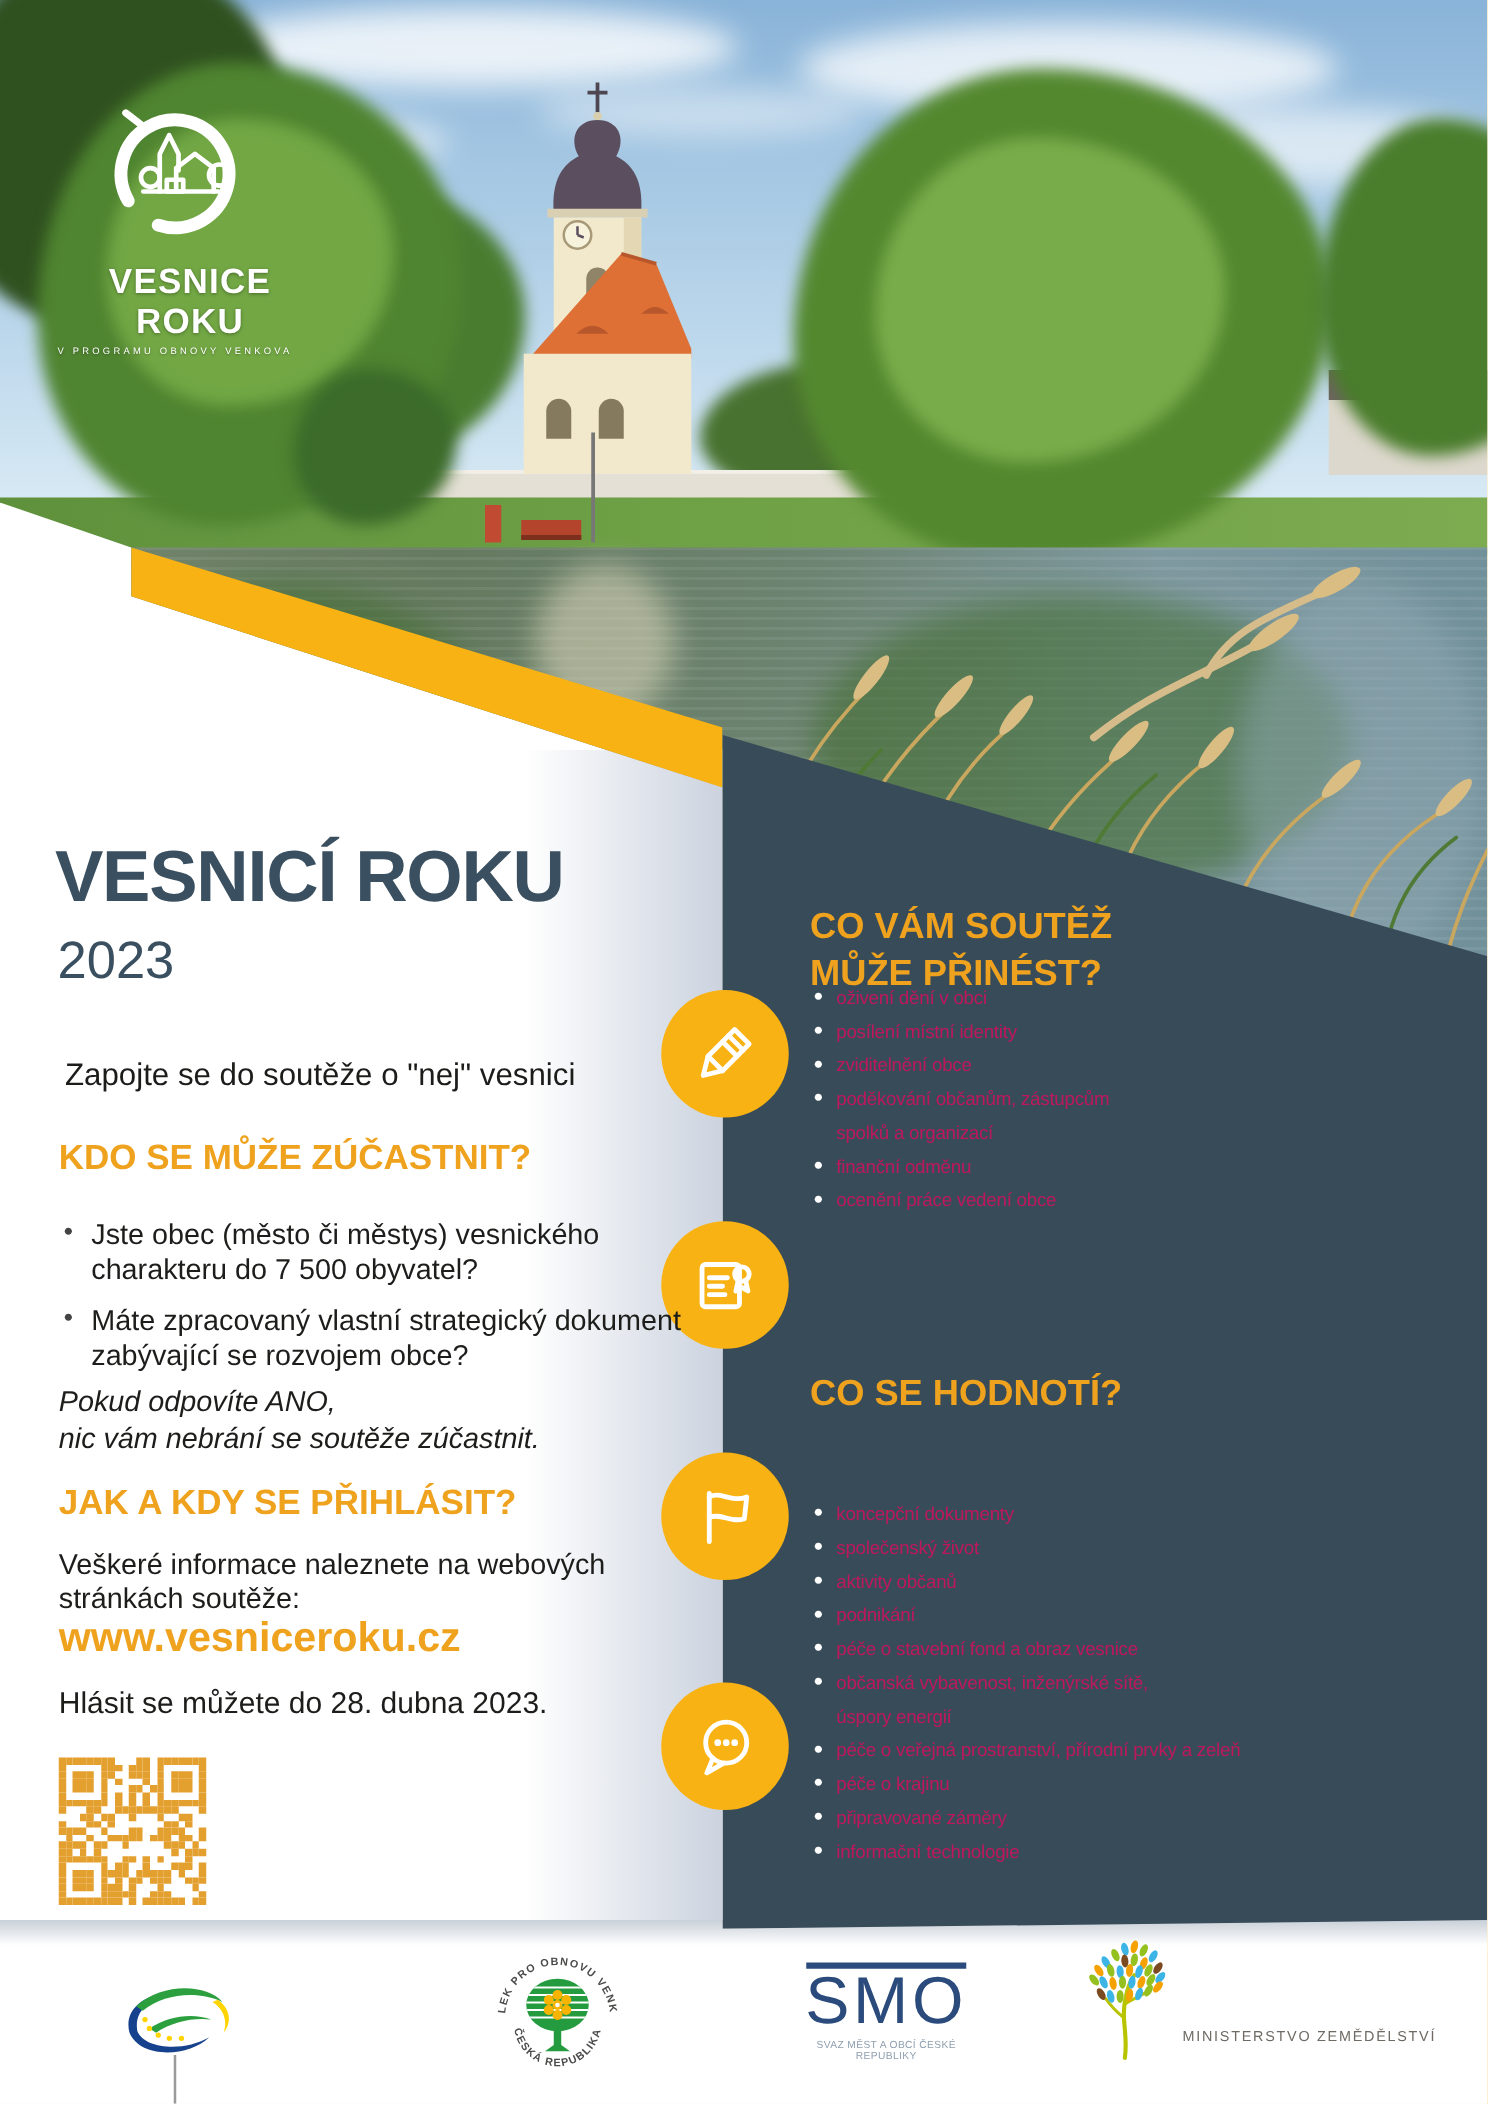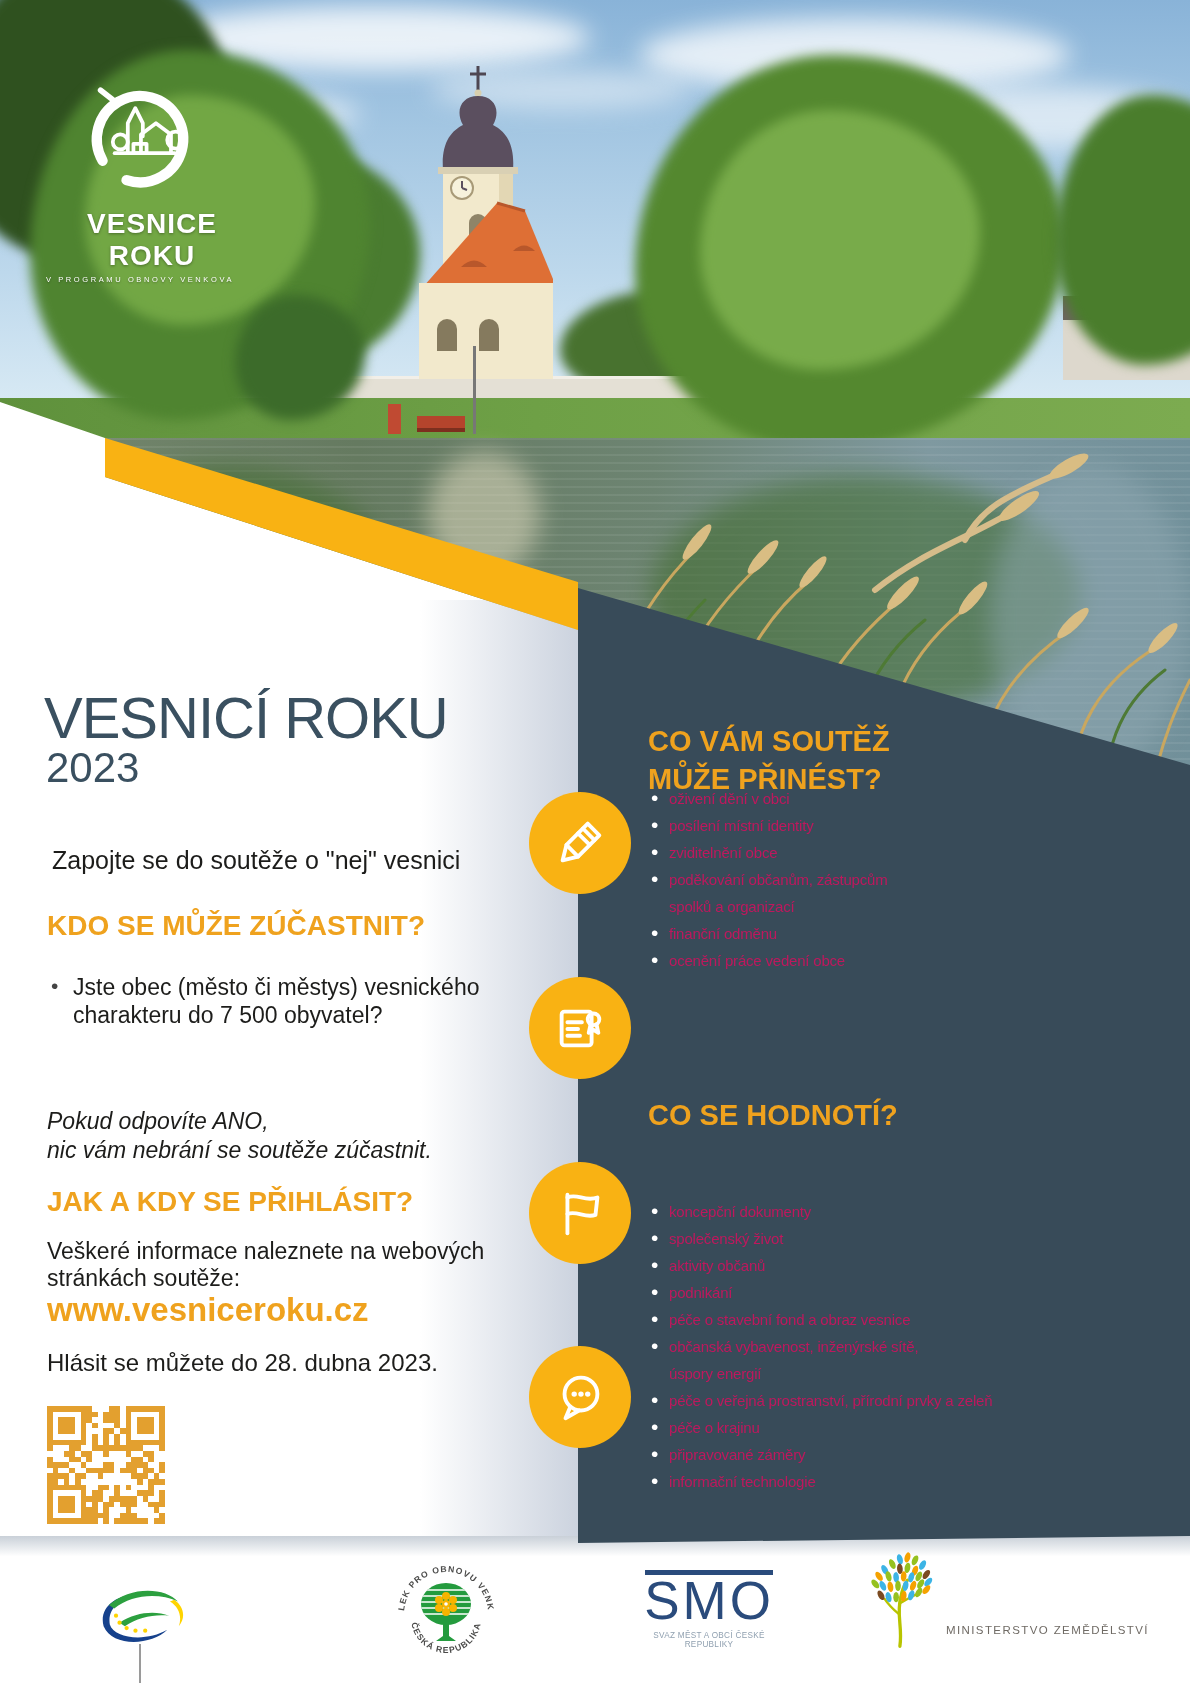--- a/index.html
+++ b/index.html
@@ -36,21 +36,21 @@
     background:linear-gradient(180deg,#3c5263 0%,#384B59 12%,#384B59 100%);
     clip-path:polygon(578px 588px,1190px 765px,1190px 1536px,578px 1543px);}
 
   
   .vr-logo{position:absolute;left:40px;top:80px;width:200px;z-index:10;text-align:center;color:#fff;}
   .vr-logo .name{font-size:28px;font-weight:bold;letter-spacing:1px;margin-top:2px;text-shadow:0 1px 3px rgba(0,0,0,.35);margin-left:24px;}
   .vr-logo .sub{font-size:7.5px;letter-spacing:2.6px;margin-top:3px;text-shadow:0 1px 2px rgba(0,0,0,.35);}
 
   
   .t1{position:absolute;left:46px;top:613px;z-index:10;font-size:44px;letter-spacing:1px;color:#3A5060;}
-  .t2{position:absolute;left:44px;top:684px;z-index:10;font-size:58px;font-weight:normal;letter-spacing:-1px;color:#3A5060;}
+  .t2{position:absolute;left:44px;top:668px;z-index:10;font-size:58px;font-weight:bold;letter-spacing:-1px;color:#3A5060;}
   .t3{position:absolute;left:46px;top:744px;z-index:10;font-size:42px;color:#3A5060;}
   .subtitle{position:absolute;left:52px;top:846px;z-index:10;font-size:25px;color:#1c1c1a;}
   .h-orange{position:absolute;z-index:10;font-size:28px;font-weight:bold;color:#EFA21E;}
   .body-txt{position:absolute;z-index:10;font-size:23px;line-height:29px;color:#1d1d1b;}
   .who-list{position:absolute;left:47px;top:973px;z-index:10;margin:0;padding:0;list-style:none;}
   .who-list li{position:relative;padding-left:26px;font-size:23px;line-height:28px;color:#1d1d1b;white-space:pre-line;}
   .who-list li + li{margin-top:13px;}
   .who-list li::before{content:"\2022";position:absolute;left:4px;top:-1px;color:#444;font-size:21px;}
   .url{position:absolute;left:47px;top:1291px;z-index:10;font-size:33px;font-weight:bold;color:#EFA21E;text-decoration:none;}
   #qr{position:absolute;left:47px;top:1406px;width:118px;height:118px;z-index:10;
@@ -208,20 +208,22 @@
 
   <div class="t2">VESNICÍ ROKU</div>
   <div class="t3">2023</div>
   <div class="subtitle">Zapojte se do soutěže o "nej" vesnici</div>
 
   <div class="h-orange" style="left:47px;top:910px;">KDO SE MŮŽE ZÚČASTNIT?</div>
   <ul class="who-list">
 
   <li>Jste obec (město či městys) vesnického
 charakteru do 7 500 obyvatel?</li>
+      <li>Máte zpracovaný vlastní strategický dokument
+zabývající se rozvojem obce?</li>
     </ul>
   <div class="body-txt pre" style="left:47px;top:1107px;font-style:italic;">Pokud odpovíte ANO,
 nic vám nebrání se soutěže zúčastnit.</div>
 
   <div class="h-orange" style="left:47px;top:1186px;">JAK A KDY SE PŘIHLÁSIT?</div>
   <div class="body-txt pre" style="left:47px;top:1238px;line-height:27px;">Veškeré informace naleznete na webových
 stránkách soutěže:</div>
   <a class="url" href="#">www.vesniceroku.cz</a>
   <div class="body-txt" style="left:47px;top:1348px;font-size:24px;">Hlásit se můžete do 28. dubna 2023.</div>
   <div id="qr">

